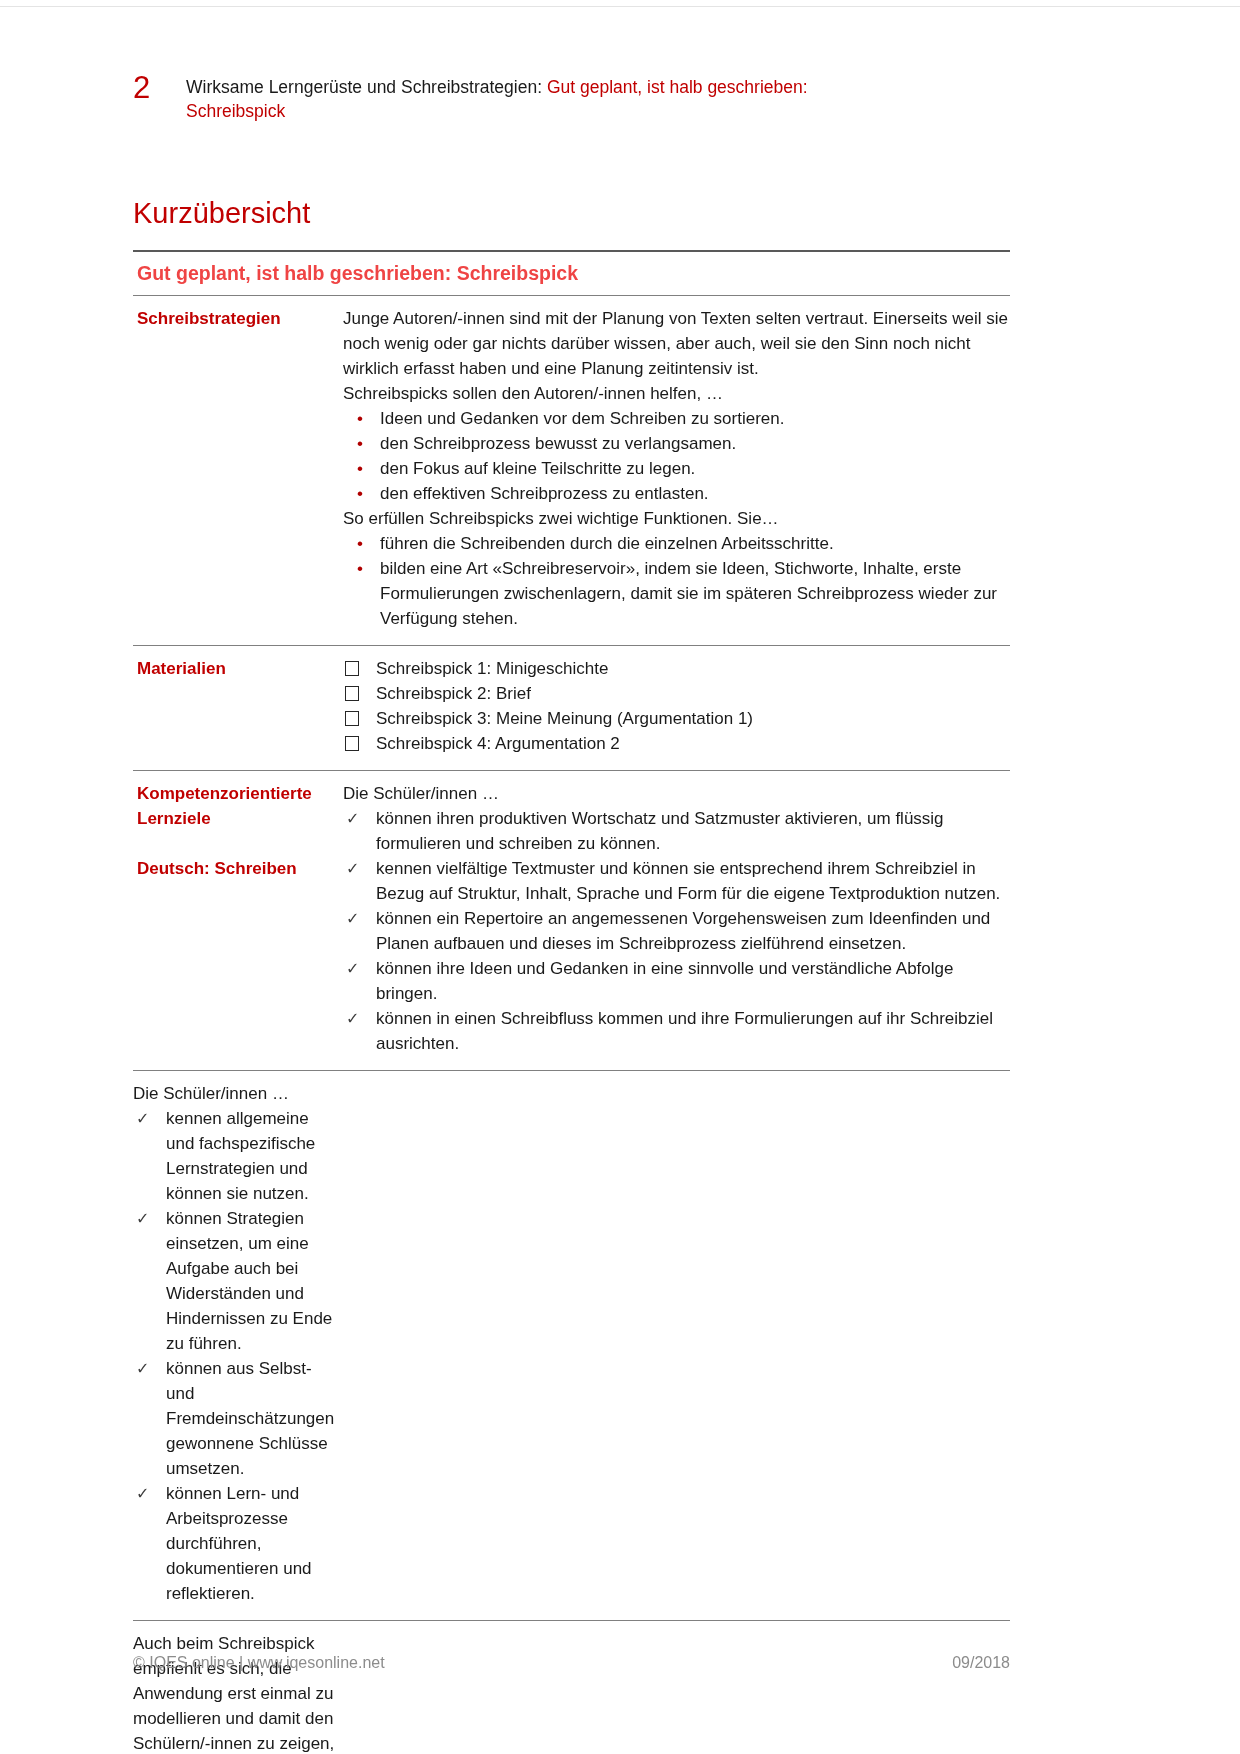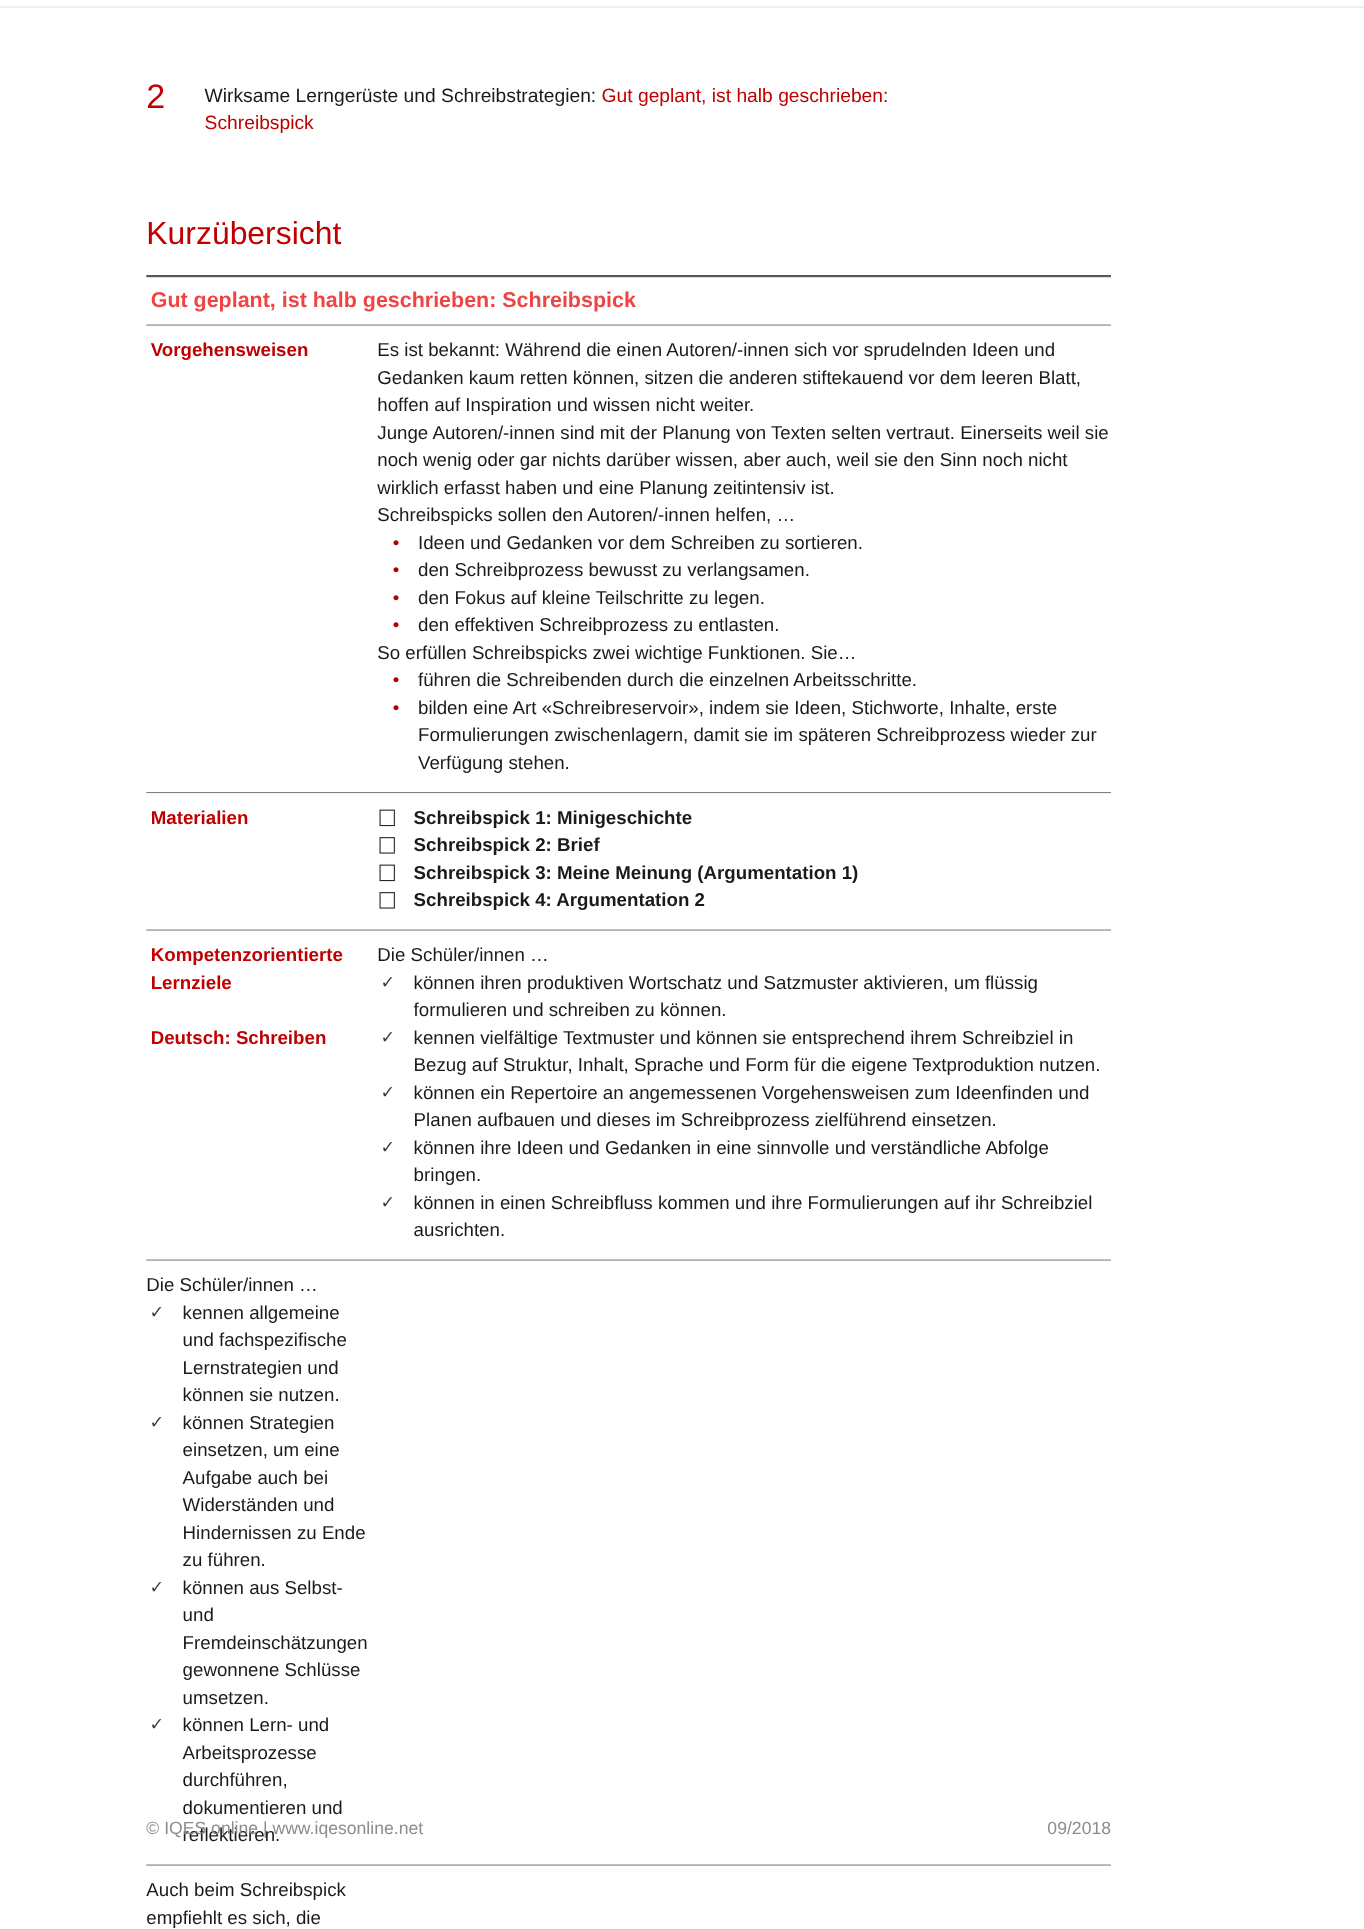--- a/index.html
+++ b/index.html
@@ -34,21 +34,21 @@
 
   
   .bullet-item { display:grid; grid-template-columns:23px 1fr; padding-left:14px; }
   .bullet-glyph { color:#b00000; }
 
   
   .check-item { display:grid; grid-template-columns:33px 1fr; }
   .check-glyph { color:#3d3d3d; padding-left:3px; font-size:16px; }
 
   
-  .mat-item { display:grid; grid-template-columns:33px 1fr;font-weight:bold; }
+  .mat-item { display:grid; grid-template-columns:33px 1fr; }
   .cboxwrap { padding-top:5px; padding-left:2px; }
   .cbox { display:block; width:12px; height:13px; border:1.4px solid #262626; background:#fff; }
 
   
   .pagefoot {
     position:absolute; left:133px; right:230px; top:1654px;
     display:flex; justify-content:space-between;
     font-size:16px; color:#8c8c8c;
   }
 </style>
@@ -66,23 +66,22 @@
     </div>
   </header>
 
   <h1 class="title">Kurzübersicht</h1>
 
   <div class="ovtable">
 
     <div class="thead-row">Gut geplant, ist halb geschrieben: Schreibspick</div>
 
     <div class="trow">
-      <div class="rowlabel">Vorgehensweisen</div>
-      <div class="rowcontent">
-        <p>Es ist bekannt: Während die einen Autoren/-innen sich vor sprudelnden Ideen und Gedanken kaum retten können, sitzen die anderen stiftekauend vor dem leeren Blatt, hoffen auf Inspiration und wissen nicht weiter.</p>
+      <div class="rowlabel">Schreibstrategien</div>
+      <div class="rowcontent">
         <p>Junge Autoren/-innen sind mit der Planung von Texten selten vertraut. Einerseits weil sie noch wenig oder gar nichts darüber wissen, aber auch, weil sie den Sinn noch nicht wirklich erfasst haben und eine Planung zeitintensiv ist.</p>
         <p>Schreibspicks sollen den Autoren/-innen helfen, …</p>
         <div class="bullet-item">
           <span class="bullet-glyph">•</span>
           <span>Ideen und Gedanken vor dem Schreiben zu sortieren.</span>
         </div>
         <div class="bullet-item">
           <span class="bullet-glyph">•</span>
           <span>den Schreibprozess bewusst zu verlangsamen.</span>
         </div>

